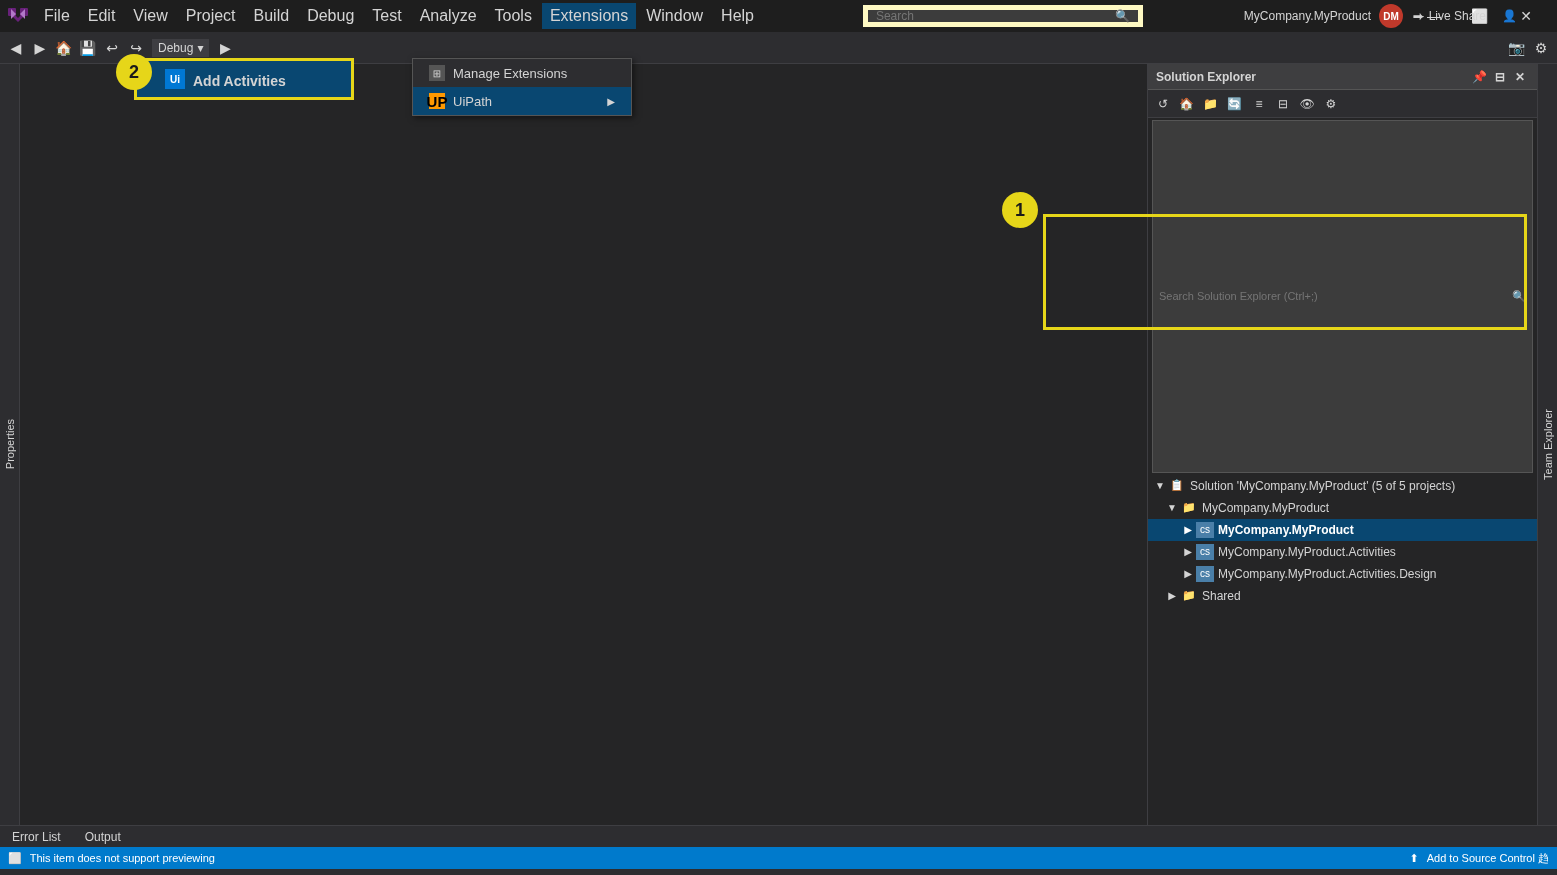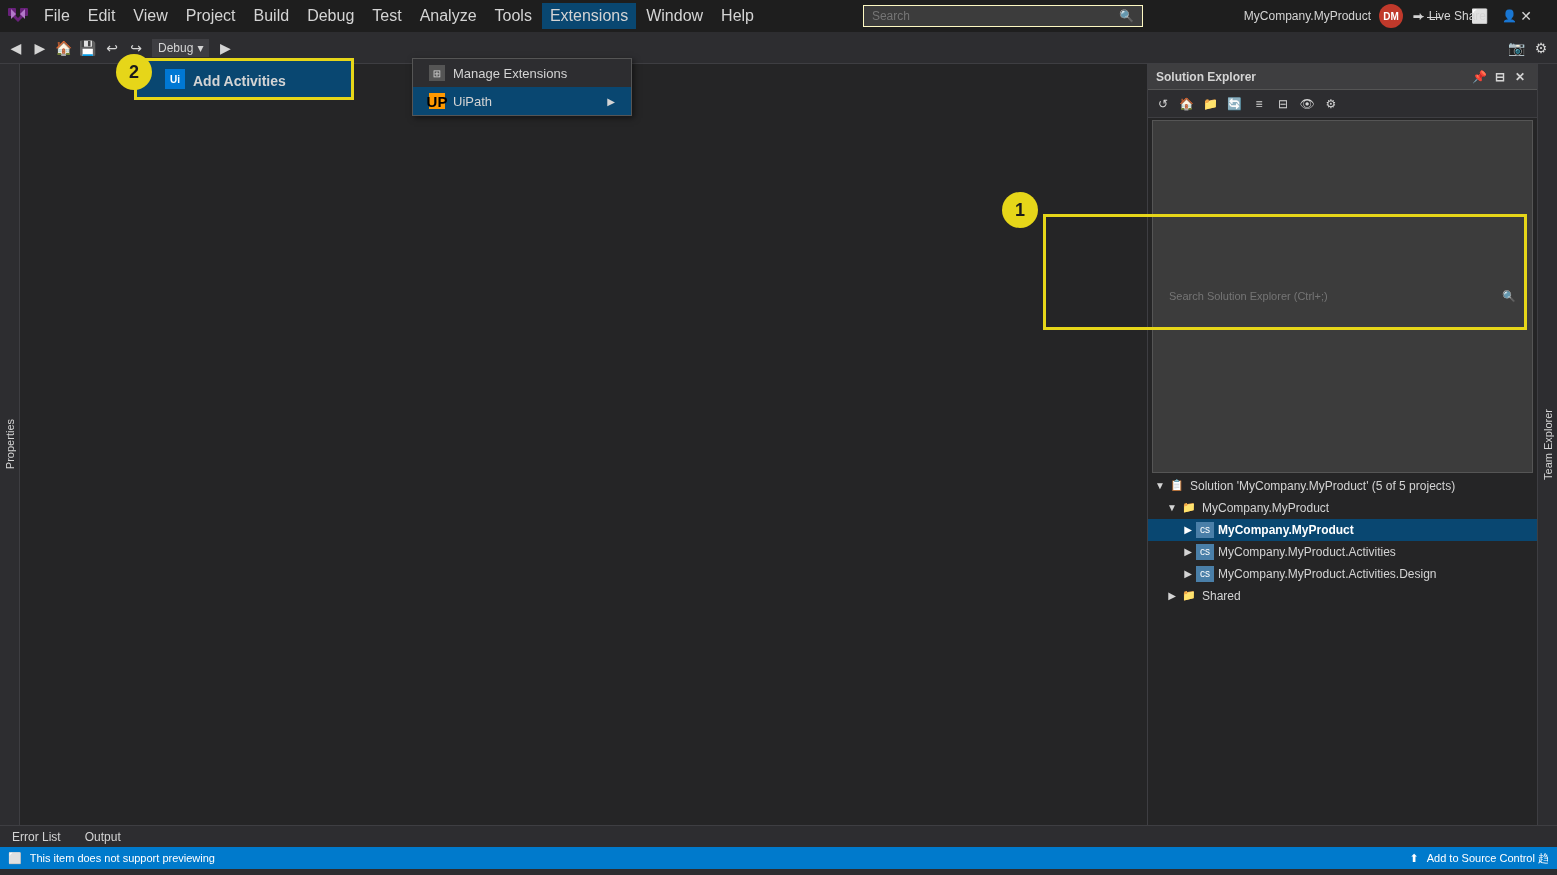--- a/index.html
+++ b/index.html
@@ -49,21 +49,21 @@
       flex: 1;
       display: flex;
       align-items: center;
       justify-content: center;
       gap: 8px;
     }
     .search-box {
       width: 280px;
       height: 22px;
       background: #3c3c3c;
-      border: 1px solid #fef9c3;
+      border: 5px solid #fef9c3;
       display: flex;
       align-items: center;
       padding: 0 8px;
       color: #d4d4d4;
     }
     .search-box input {
       background: transparent;
       border: none;
       outline: none;
       color: #d4d4d4;
@@ -328,21 +328,21 @@
       cursor: pointer;
       font-size: 12px;
       color: #d4d4d4;
     }
     .se-search-box {
       height: 26px;
       background: #3c3c3c;
       border: 1px solid #555;
       display: flex;
       align-items: center;
-      padding: 0 16px;
+      padding: 0 6px;
       flex: 1;
       font-size: 11px;
       color: #888;
       margin: 2px 4px;
     }
     .se-search-box input {
       background: transparent;
       border: none;
       outline: none;
       color: #888;

